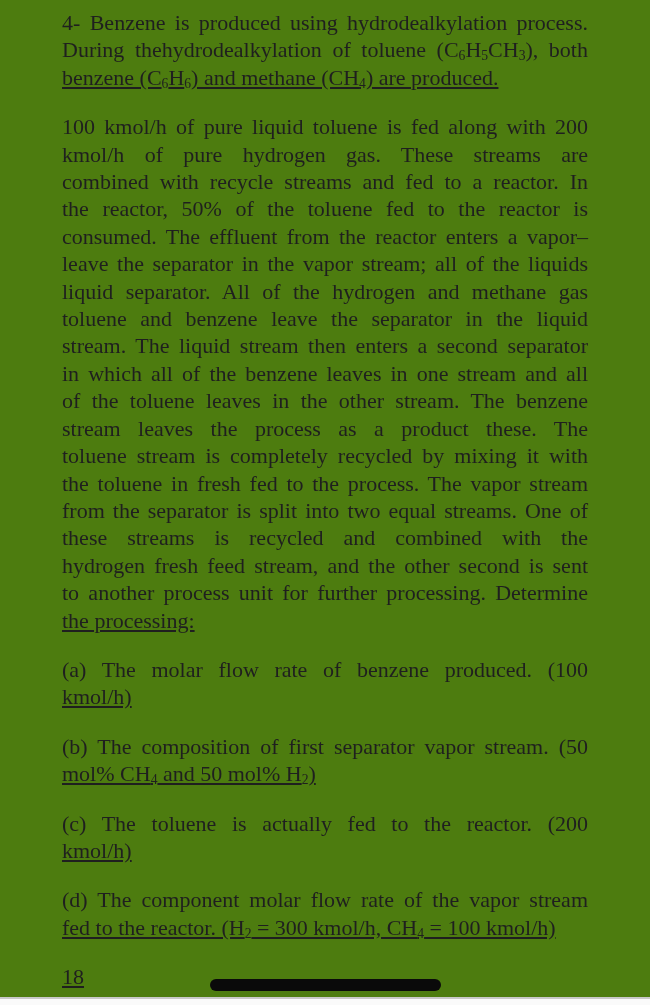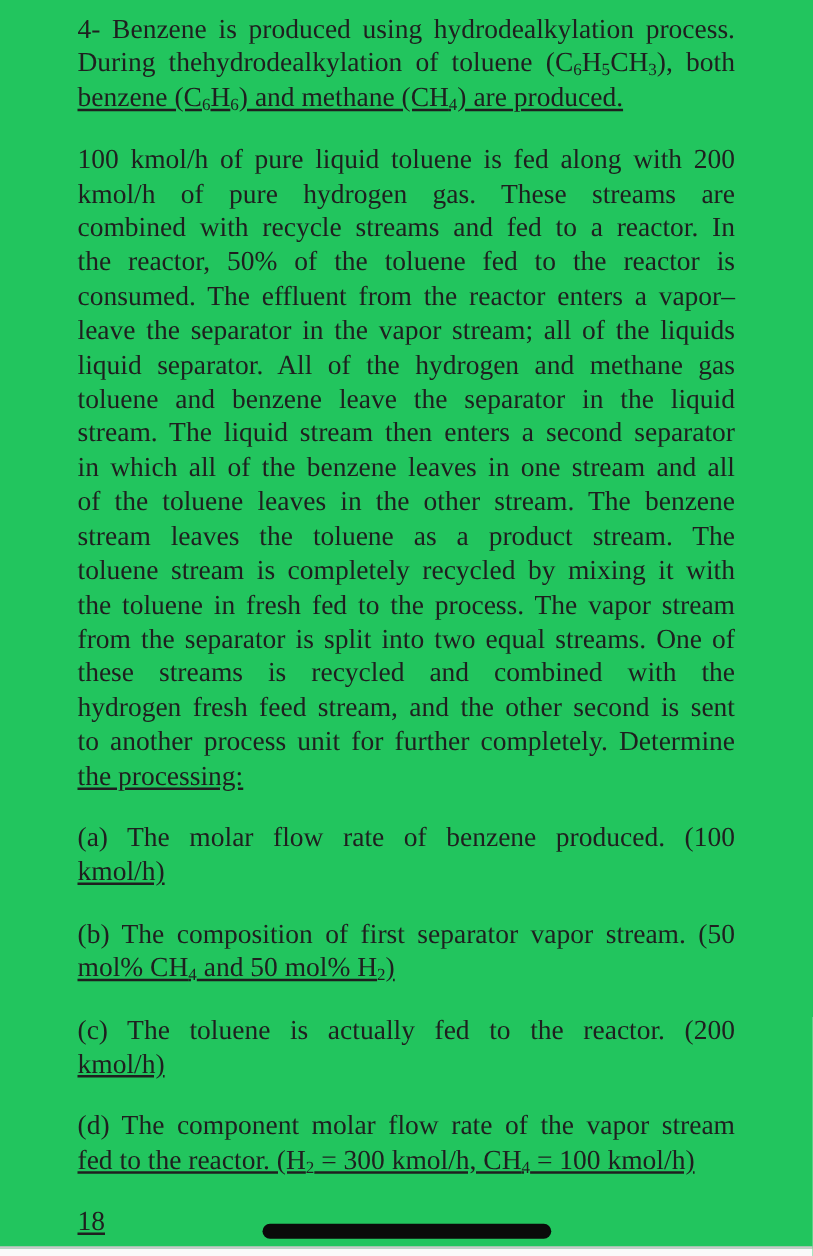--- a/index.html
+++ b/index.html
@@ -7,21 +7,21 @@
     width: 650px;
     height: 1005px;
     background: #ffffff;
     position: relative;
     overflow: hidden;
     font-family: "Liberation Serif", "DejaVu Serif", serif;
   }
   .page {
     position: absolute;
     inset: 0;
-    background: #22c55e;
+    background: #4d7c0f;
   }
   .page-text {
     position: absolute;
     left: 62px;
     top: 9px;
     width: 526px;
     color: #1f1f1f;
     font-size: 22px;
     line-height: 27.4px;
   }
@@ -84,27 +84,27 @@
       <div class="line">kmol/h of pure hydrogen gas. These streams are</div>
       <div class="line">combined with recycle streams and fed to a reactor. In</div>
       <div class="line">the reactor, 50% of the toluene fed to the reactor is</div>
       <div class="line">consumed. The effluent from the reactor enters a vapor–</div>
       <div class="line">leave the separator in the vapor stream; all of the liquids</div>
       <div class="line">liquid separator. All of the hydrogen and methane gas</div>
       <div class="line">toluene and benzene leave the separator in the liquid</div>
       <div class="line">stream. The liquid stream then enters a second separator</div>
       <div class="line">in which all of the benzene leaves in one stream and all</div>
       <div class="line">of the toluene leaves in the other stream. The benzene</div>
-      <div class="line">stream leaves the toluene as a product stream. The</div>
+      <div class="line">stream leaves the process as a product these. The</div>
       <div class="line">toluene stream is completely recycled by mixing it with</div>
       <div class="line">the toluene in fresh fed to the process. The vapor stream</div>
       <div class="line">from the separator is split into two equal streams. One of</div>
       <div class="line">these streams is recycled and combined with the</div>
       <div class="line">hydrogen fresh feed stream, and the other second is sent</div>
-      <div class="line">to another process unit for further completely. Determine</div>
+      <div class="line">to another process unit for further processing. Determine</div>
       <div class="line last">the processing:</div>
     <p></p>
 
     <p class="para">
       </p>
       <div class="line">(a) The molar flow rate of benzene produced. (100</div>
       <div class="line last">kmol/h)</div>
     <p></p>
 
     <p class="para">

